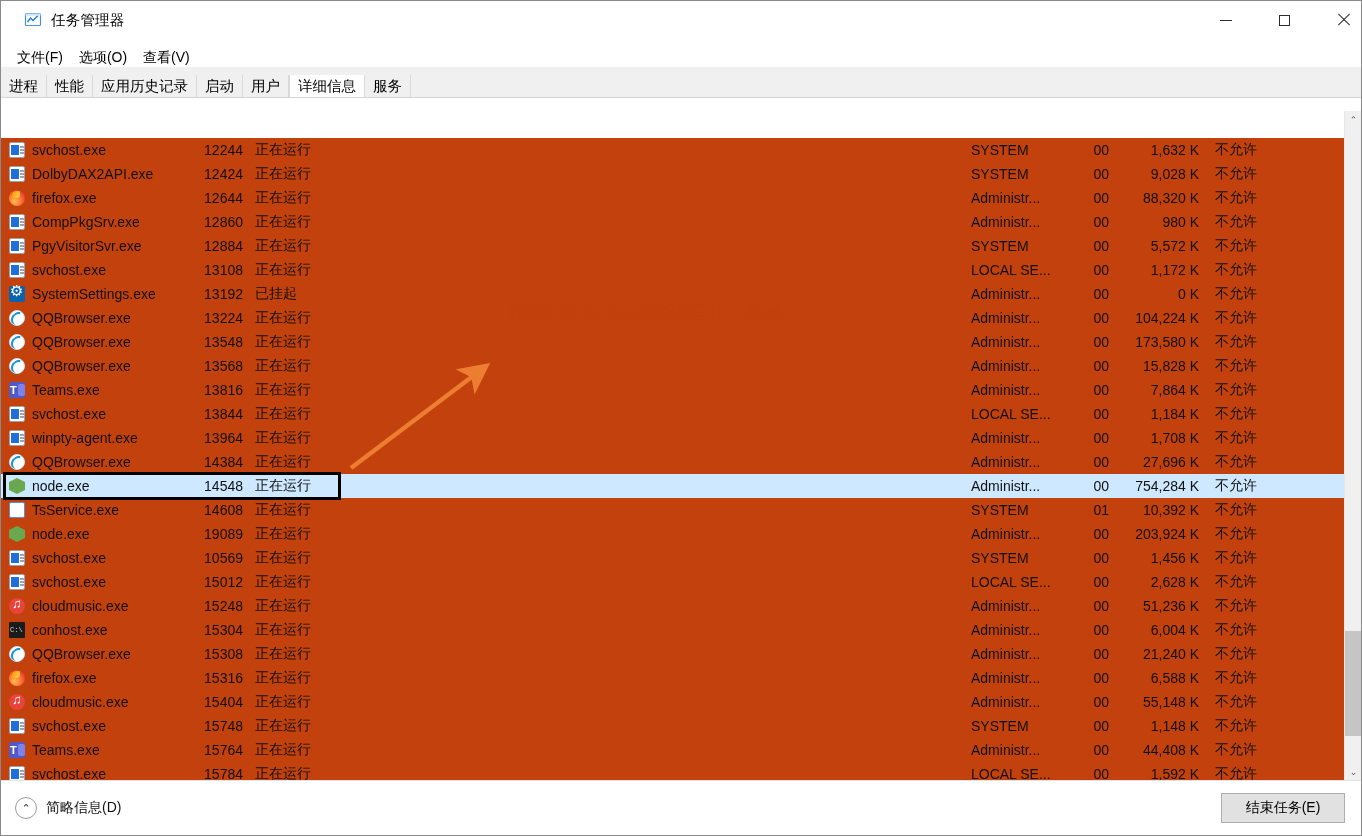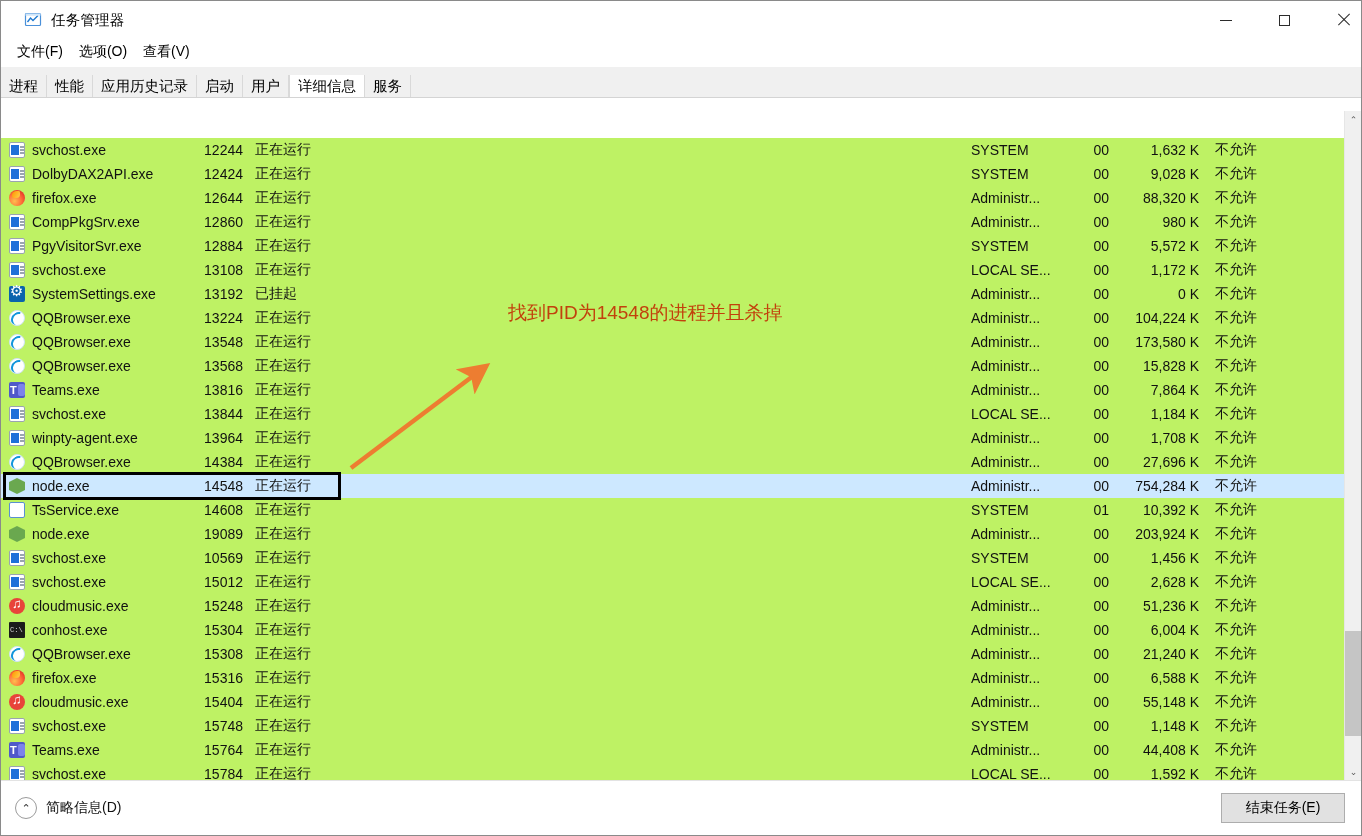--- a/index.html
+++ b/index.html
@@ -49,21 +49,21 @@
   .glyph-close { position: relative; width: 14px; height: 14px; }
   .glyph-close:before, .glyph-close:after {
     content: ""; position: absolute; left: -1px; top: 6px;
     width: 16px; height: 1px; background: #2b2b2b;
   }
   .glyph-close:before { transform: rotate(45deg); }
   .glyph-close:after  { transform: rotate(-45deg); }
 
   
   .menubar {
-    position: absolute; top: 38px; left: 0;
+    position: absolute; top: 44px; left: 0;
     width: 1360px; height: 26px;
     display: flex; align-items: center;
     padding-left: 8px;
     font-size: 14px; color: #000;
   }
   .menu-item { padding: 2px 8px; cursor: default; }
 
   
   .tabstrip {
     position: absolute; top: 66px; left: 0;
@@ -110,21 +110,21 @@
     position: absolute; top: -4px; left: 50%;
     font-size: 11px; color: #666;
     transform: translateX(-50%);
   }
 
   
   .list {
     position: absolute; top: 137px; left: 0;
     width: 1344px; height: 642px;
     overflow: hidden;
-    background: #bef264;
+    background: #c2410c;
   }
   .row {
     height: 24px;
     display: flex; align-items: center;
     font-size: 14px; color: #111;
     white-space: nowrap;
   }
   .row.selected { background: #cde8ff; }
   .cell { height: 24px; display: flex; align-items: center; padding: 0 6px; overflow: hidden; }
   .cell.num { justify-content: flex-end; }

